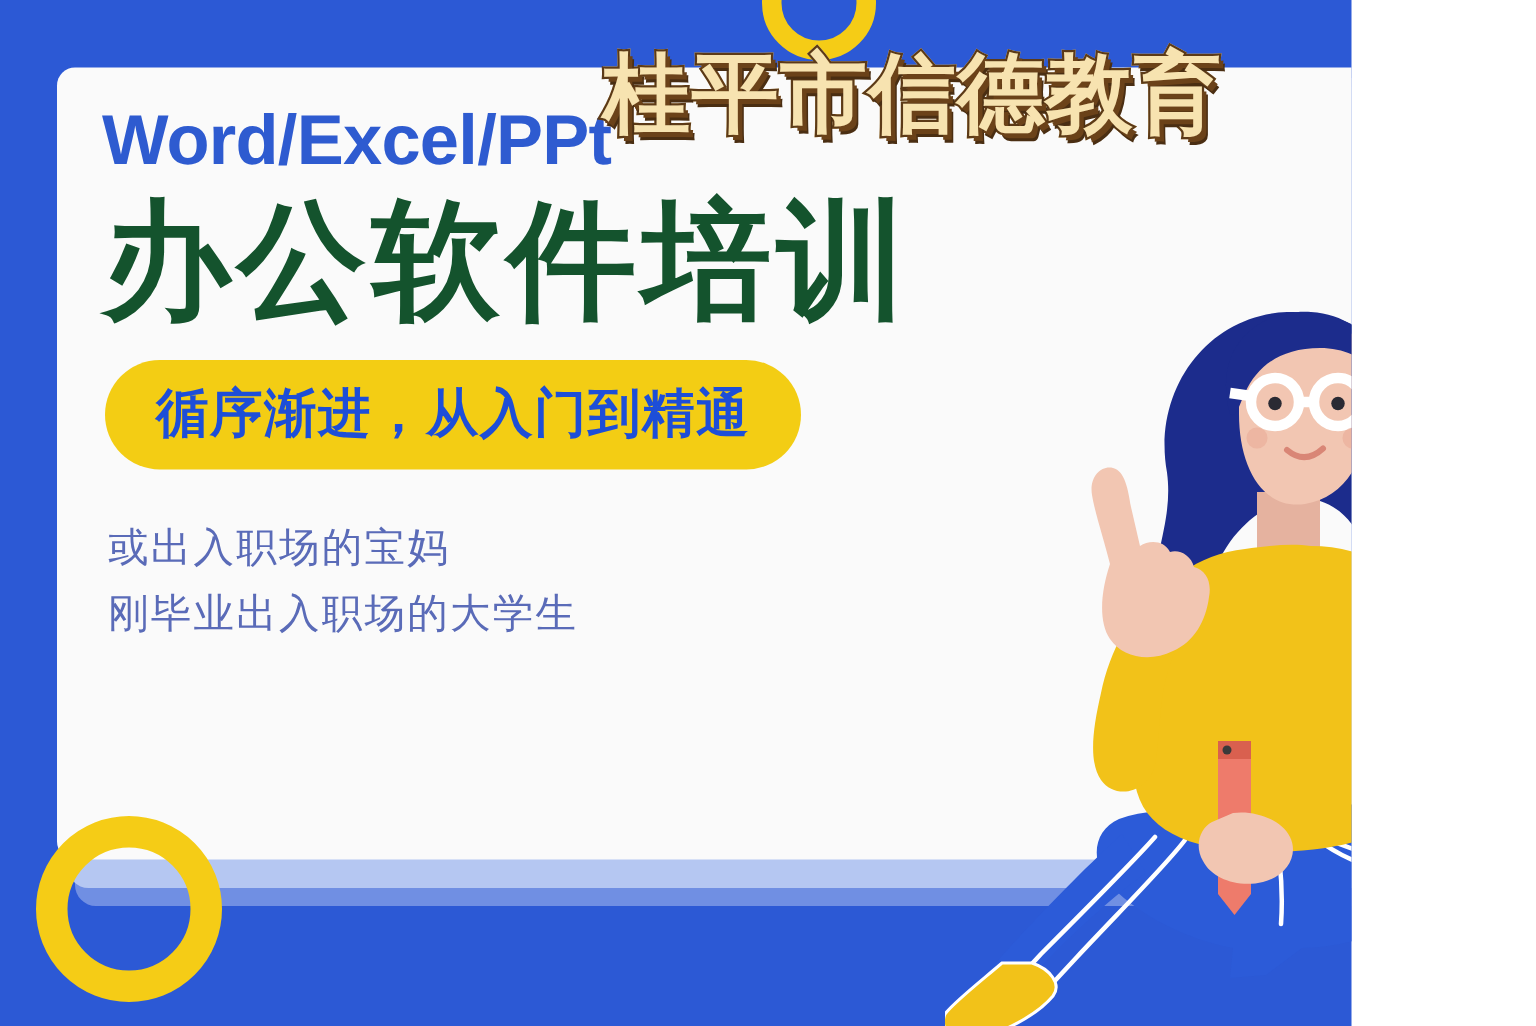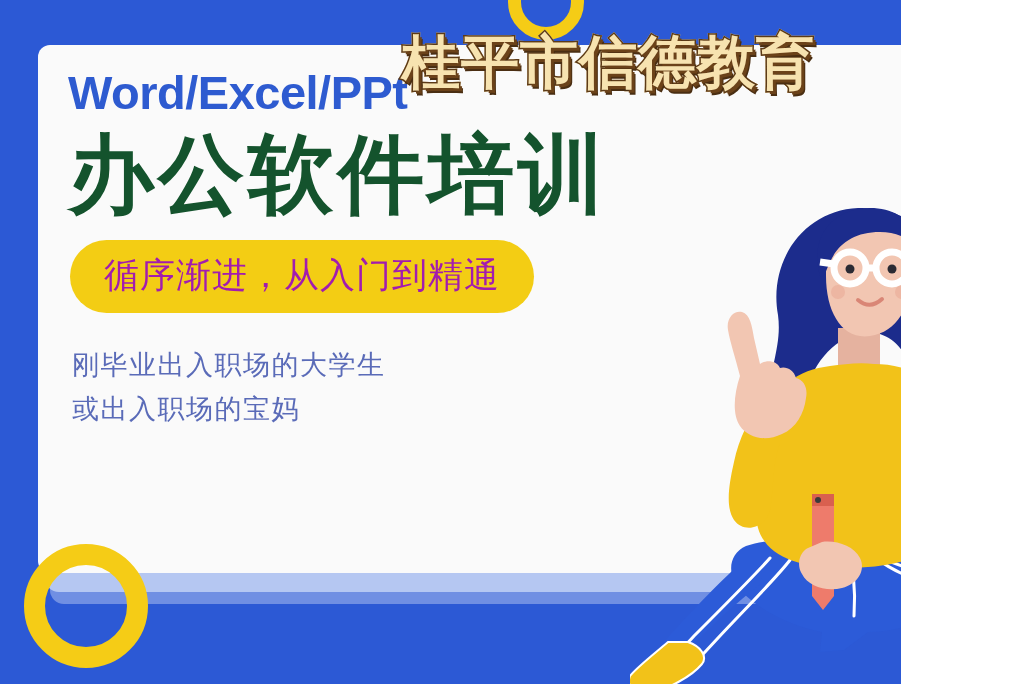--- a/index.html
+++ b/index.html
@@ -66,22 +66,22 @@
   }
 
   #badge {
     display:inline-block;
     margin-top:18px;
     margin-left:2px;
     padding:12px 34px 14px 34px;
     background:#F3CD14;
     border-radius:46px;
     font-size:35px;
-    font-weight:normal;
-    color:#a21caf;
+    font-weight:bold;
+    color:#1d4ed8;
     letter-spacing:1px;
     white-space:nowrap;
   }
 
   #sublines { margin-top:30px; margin-left:4px; }
   .subline {
     font-size:27px;
     color:#5A6BB8;
     letter-spacing:1.5px;
     line-height:1.65;
@@ -132,22 +132,22 @@
 
     <div id="text-block">
 
       <div id="headline-en">Word/Excel/PPt</div>
 
       <div id="headline-cn">办公软件培训</div>
 
       <div id="badge">循序渐进，从入门到精通</div>
 
       <div id="sublines">
+        <div class="subline">或出入职场的宝妈</div>
         <div class="subline">刚毕业出入职场的大学生</div>
-        <div class="subline">或出入职场的宝妈</div>
       </div>
 
     </div>
   </div>
 
   <svg id="illustration" viewBox="0 0 394 504">
 
     <g>
       <path d="M305 72 L311 90 L329 96 L311 102 L305 120 L299 102 L281 96 L299 90 Z" fill="#F5C518" stroke="#6B5214" stroke-width="2"></path>
     </g>

